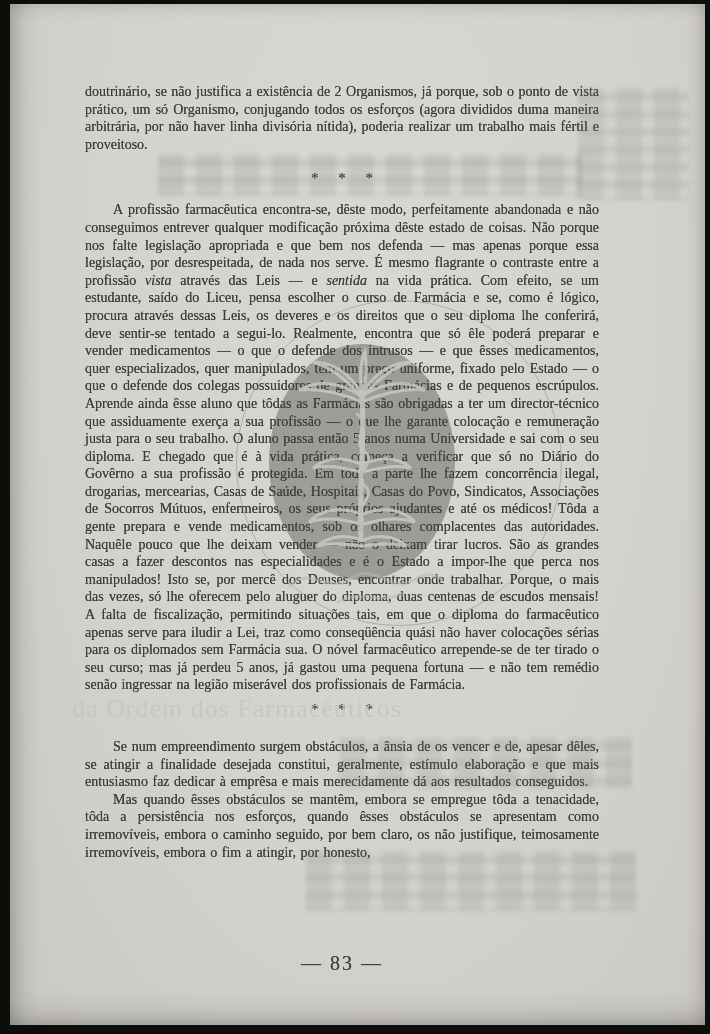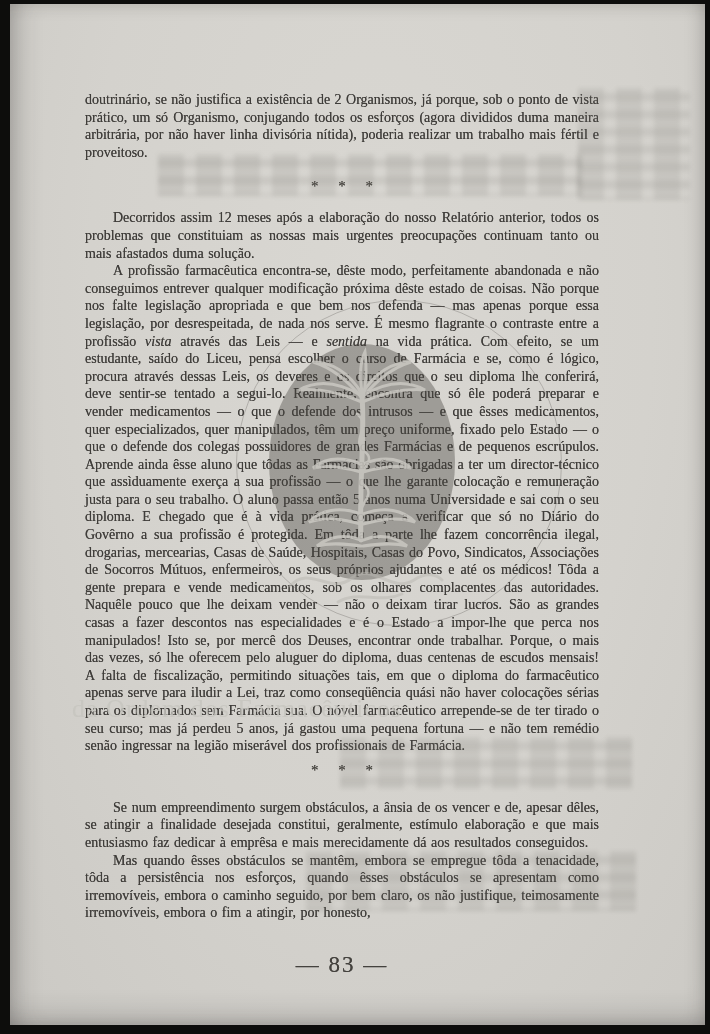--- a/index.html
+++ b/index.html
@@ -38,21 +38,20 @@
     position: absolute;
     left: 75px;  
     top: 79px;   
     width: 514px;
     color: #3f3d3a;
     font-size: 14px;
     line-height: 17.6px;
     text-align: justify;
     text-shadow: 0 0 0.5px rgba(62,60,56,0.85);
     word-spacing: 1px;
-    margin-top: 8px;
   }
   .para { margin: 0; }
   .para.indent { text-indent: 28px; }
   .para em { }
   .separator {
     text-align: center;
     text-indent: 0;
     font-size: 15px;
     letter-spacing: 0;
     word-spacing: 16px;
@@ -60,21 +59,21 @@
     margin: 16px 0 14px 0;
     color: #46443f;
   }
   .separator.second { margin: 6px 0 20px 0; }
   .page-number {
     position: absolute;
     left: 75px;
     top: 948px;
     width: 514px;
     text-align: center;
-    font-size: 23px;
+    font-size: 20px;
     letter-spacing: 2px;
     color: #44423e;
     text-shadow: 0 0 0.5px rgba(62,60,56,0.8);
   }
 
   
   .seal-oval {
     position: absolute;
     left: 259px;  
     top: 340px;   
@@ -174,21 +173,20 @@
     <svg class="seal-script" viewBox="0 0 170 70" fill="none" stroke="#b9b7b1" stroke-width="3" stroke-linecap="round">
       <path d="M10 42 C30 20 50 52 72 34 C92 18 112 50 134 36 C146 28 156 30 162 36"></path>
       <path d="M58 58 C78 46 100 60 122 50"></path>
     </svg>
 
     <div class="wm-text wm-line2">da Ordem dos Farmacêuticos</div>
 
     <div class="text-column" id="flow">
         <p class="para"><span>doutrinário, se não justifica a existência de 2 Organismos, já porque, sob o ponto de vista prático, um só Organismo, conjugando todos os esforços (agora divididos duma maneira arbitrária, por não haver linha divisória nítida), poderia realizar um trabalho mais fértil e proveitoso.</span></p>
         <div class="separator">* * *</div>
-        <p class="para indent"><span>Decorridos assim 12 meses após a elaboração do nosso Relatório anterior, todos os problemas que constituiam as nossas mais urgentes preocupações continuam tanto ou mais afastados duma solução.</span></p>
         <p class="para indent"><span>A profissão farmacêutica encontra-se, dêste modo, perfeitamente abandonada e não conseguimos entrever qualquer modificação próxima dêste estado de coisas. Não porque nos falte legislação apropriada e que bem nos defenda — mas apenas porque essa legislação, por desrespeitada, de nada nos serve. É mesmo flagrante o contraste entre a profissão </span><em>vista</em><span> através das Leis — e </span><em>sentida</em><span> na vida prática. Com efeito, se um estudante, saído do Liceu, pensa escolher o curso de Farmácia e se, como é lógico, procura através dessas Leis, os deveres e os direitos que o seu diploma lhe conferirá, deve sentir-se tentado a segui-lo. Realmente, encontra que só êle poderá preparar e vender medicamentos — o que o defende dos intrusos — e que êsses medicamentos, quer especializados, quer manipulados, têm um preço uniforme, fixado pelo Estado — o que o defende dos colegas possuidores de grandes Farmácias e de pequenos escrúpulos. Aprende ainda êsse aluno que tôdas as Farmácias são obrigadas a ter um director-técnico que assìduamente exerça a sua profissão — o que lhe garante colocação e remuneração justa para o seu trabalho. O aluno passa então 5 anos numa Universidade e sai com o seu diploma. E chegado que é à vida prática, começa a verificar que só no Diário do Govêrno a sua profissão é protegida. Em tôda a parte lhe fazem concorrência ilegal, drogarias, mercearias, Casas de Saúde, Hospitais, Casas do Povo, Sindicatos, Associações de Socorros Mútuos, enfermeiros, os seus próprios ajudantes e até os médicos! Tôda a gente prepara e vende medicamentos, sob os olhares complacentes das autoridades. Naquêle pouco que lhe deixam vender — não o deixam tirar lucros. São as grandes casas a fazer descontos nas especialidades e é o Estado a impor-lhe que perca nos manipulados! Isto se, por mercê dos Deuses, encontrar onde trabalhar. Porque, o mais das vezes, só lhe oferecem pelo aluguer do diploma, duas centenas de escudos mensais! A falta de fiscalização, permitindo situações tais, em que o diploma do farmacêutico apenas serve para iludir a Lei, traz como conseqüência quási não haver colocações sérias para os diplomados sem Farmácia sua. O nóvel farmacêutico arrepende-se de ter tirado o seu curso; mas já perdeu 5 anos, já gastou uma pequena fortuna — e não tem remédio senão ingressar na legião miserável dos profissionais de Farmácia.</span></p>
         <div class="separator second">* * *</div>
         <p class="para indent"><span>Se num empreendimento surgem obstáculos, a ânsia de os vencer e de, apesar dêles, se atingir a finalidade desejada constitui, geralmente, estímulo elaboração e que mais entusiasmo faz dedicar à emprêsa e mais merecidamente dá aos resultados conseguidos.</span></p>
         <p class="para indent"><span>Mas quando êsses obstáculos se mantêm, embora se empregue tôda a tenacidade, tôda a persistência nos esforços, quando êsses obstáculos se apresentam como irremovíveis, embora o caminho seguido, por bem claro, os não justifique, teimosamente irremovíveis, embora o fim a atingir, por honesto,</span></p>
       </div>
 
     <div class="page-number">— 83 —</div>
   </div>
 </div>
 

